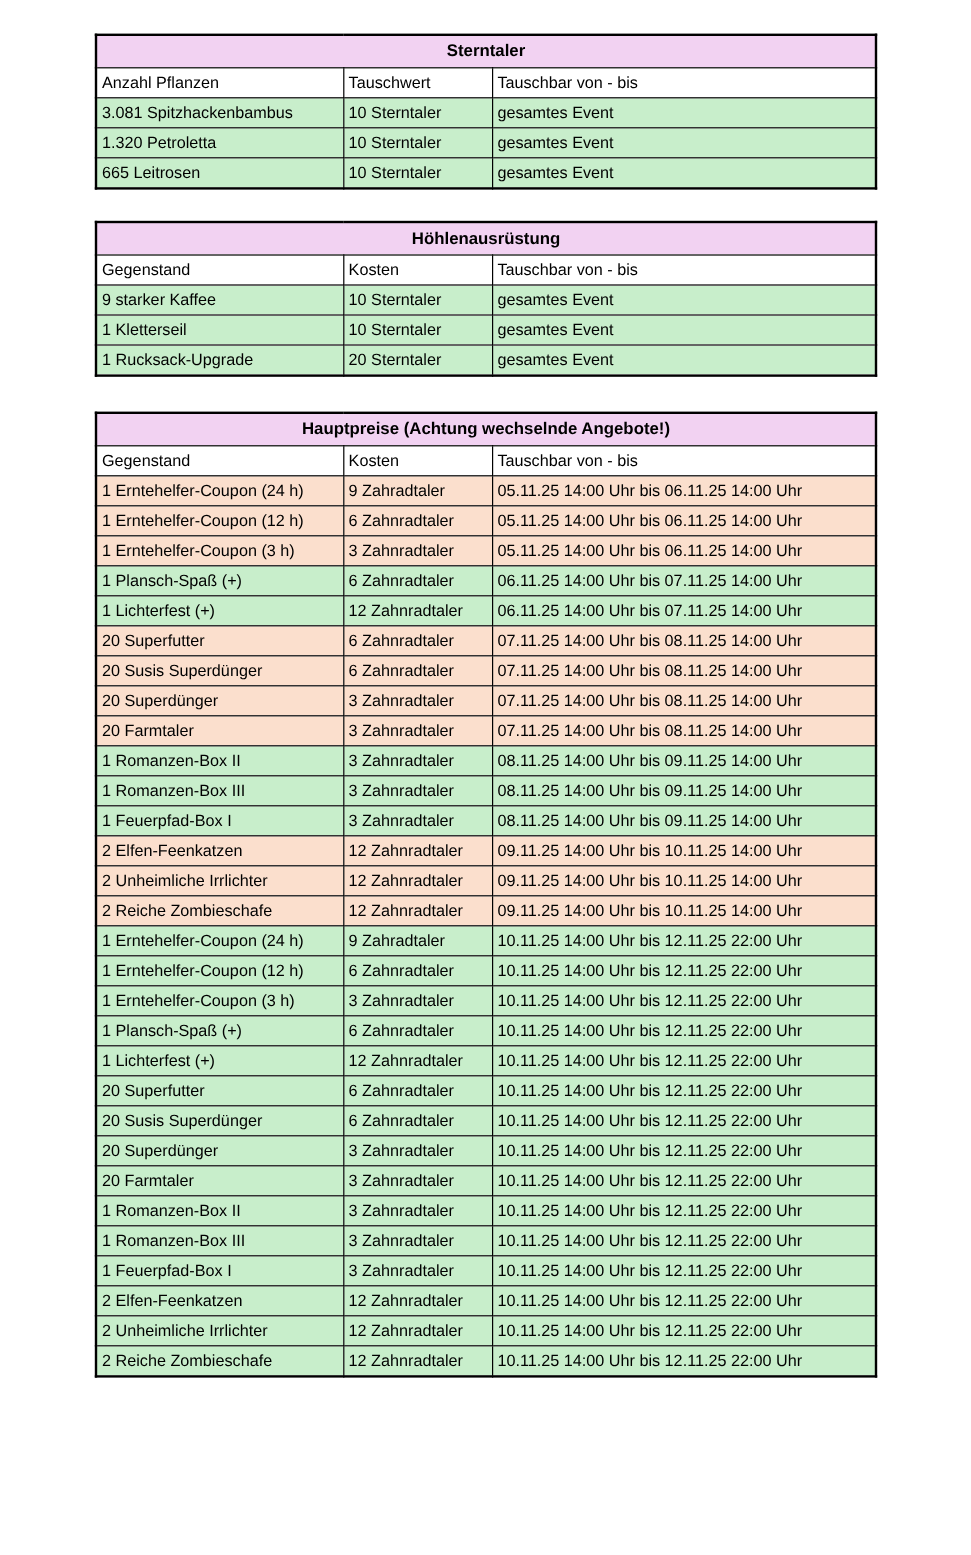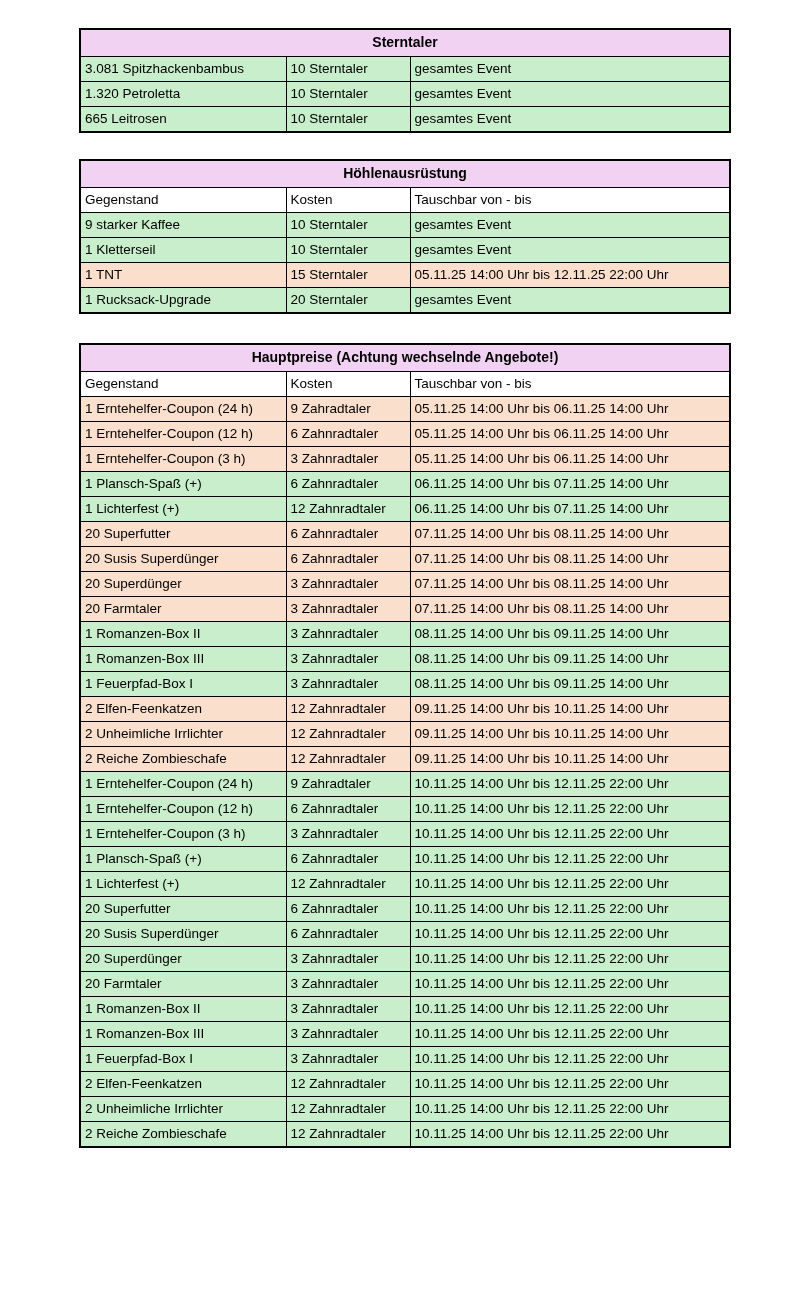--- a/index.html
+++ b/index.html
@@ -77,20 +77,25 @@
         <table class="xtab">
           <colgroup>
             <col class="c-item">
             <col class="c-cost">
             <col class="c-range">
           </colgroup>
           <thead>
             <tr class="title-row">
               <th colspan="3">Sterntaler</th>
             </tr>
+            <tr class="head-row">
+              <td>Anzahl Pflanzen</td>
+              <td>Tauschwert</td>
+              <td>Tauschbar von - bis</td>
+            </tr>
           </thead>
           <tbody>
             <tr class="row-green">
               <td>3.081 Spitzhackenbambus</td>
               <td>10 Sterntaler</td>
               <td>gesamtes Event</td>
             </tr>
             <tr class="row-green">
               <td>1.320 Petroletta</td>
               <td>10 Sterntaler</td>
@@ -126,25 +131,20 @@
             <tr class="row-green">
               <td>9 starker Kaffee</td>
               <td>10 Sterntaler</td>
               <td>gesamtes Event</td>
             </tr>
             <tr class="row-green">
               <td>1 Kletterseil</td>
               <td>10 Sterntaler</td>
               <td>gesamtes Event</td>
             </tr>
-            <tr class="row-peach">
-              <td>1 TNT</td>
-              <td>15 Sterntaler</td>
-              <td>05.11.25 14:00 Uhr bis 12.11.25 22:00 Uhr</td>
-            </tr>
             <tr class="row-green">
               <td>1 Rucksack-Upgrade</td>
               <td>20 Sterntaler</td>
               <td>gesamtes Event</td>
             </tr>
           </tbody>
         </table>
       </div>
       <div class="spacer-2"></div>
       <div class="tbl-wrap">

